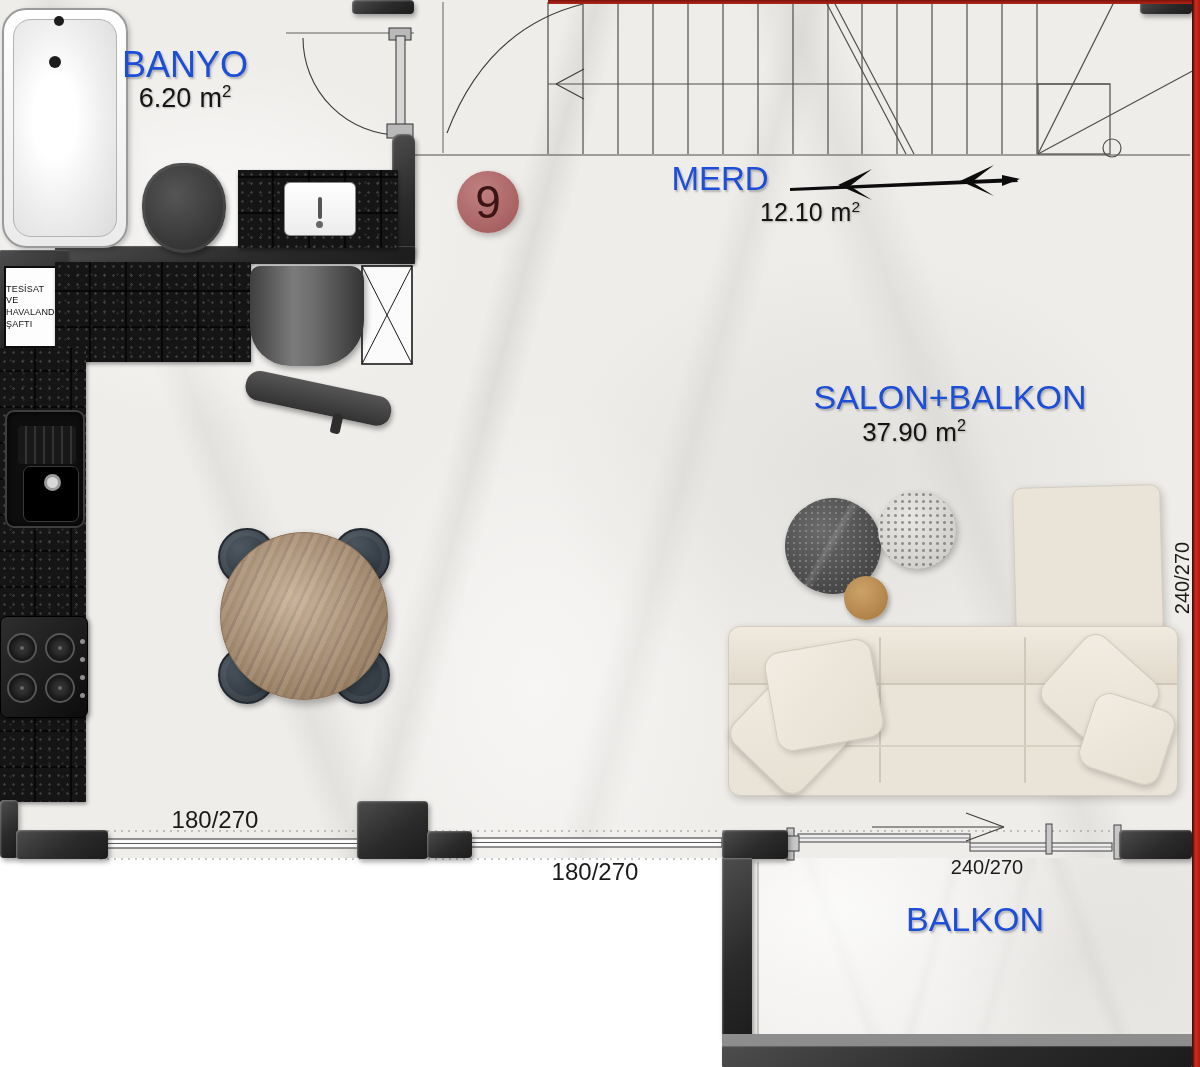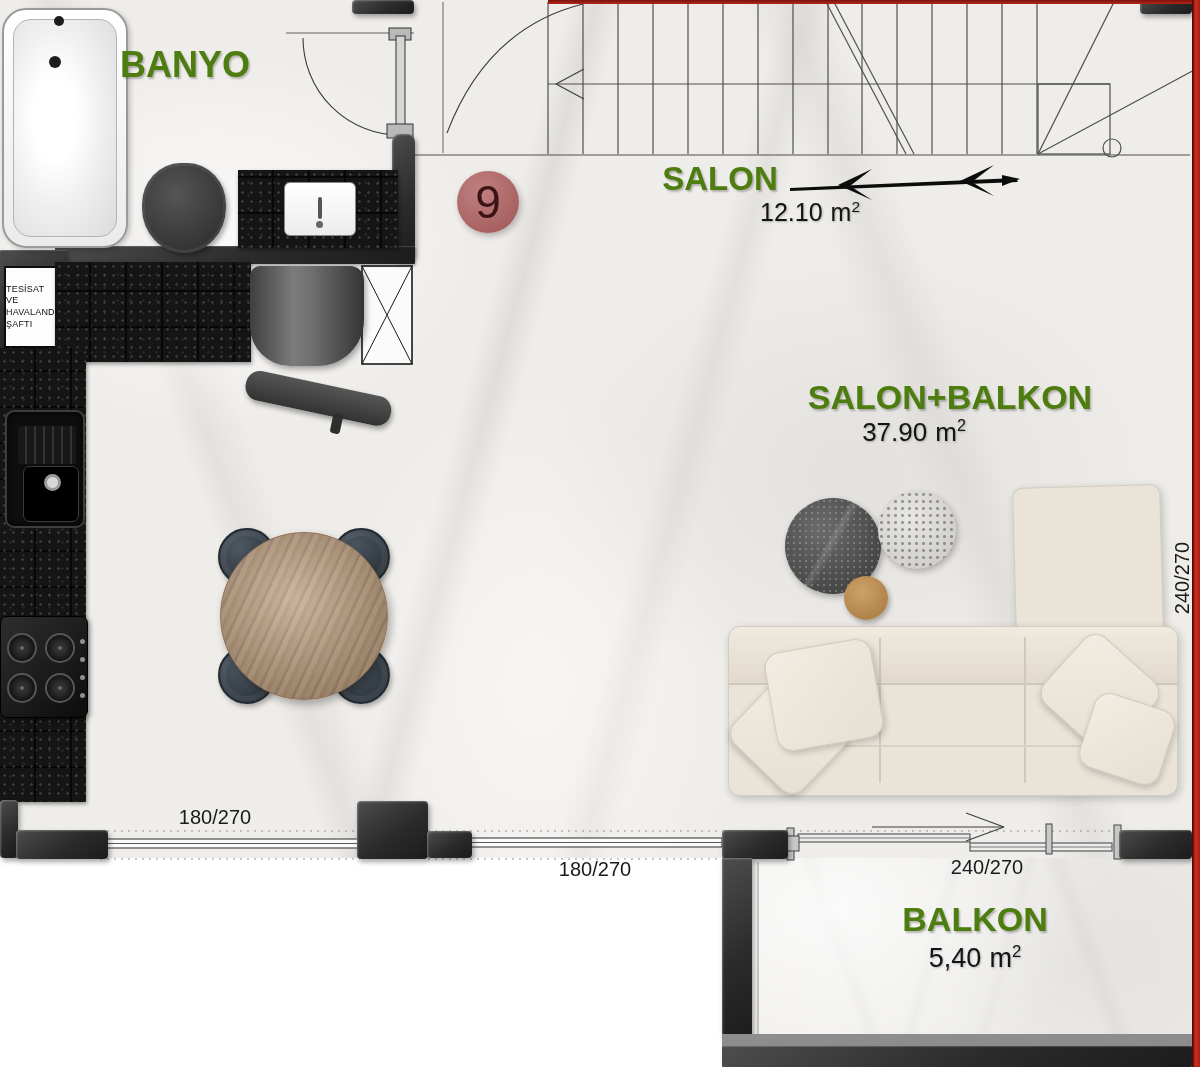--- a/index.html
+++ b/index.html
@@ -39,27 +39,27 @@
     background-size:9px 9px,13px 13px,auto,auto;
     background-position:0 0,4px 6px,0 0,0 0;
     box-shadow:1px 2px 4px rgba(0,0,0,.4);
   }
 
   
   .redwall{background:linear-gradient(90deg,#6b100c,#cf2d1e 40%,#a91d12);}
   .redline{background:linear-gradient(180deg,#7c120c,#b3261a);}
 
   
-  .roomlabel{color:#4d7c0f;text-align:center;font-weight:700;letter-spacing:0;
+  .roomlabel{color:#1d4ed8;text-align:center;font-weight:400;letter-spacing:0;
              text-shadow:1.5px 1.5px 2px rgba(40,40,40,.3);white-space:nowrap;}
   .arealabel{color:#141414;text-align:center;font-weight:400;
              text-shadow:1px 1px 2px rgba(40,40,40,.3);white-space:nowrap;}
   .arealabel .unit{margin-left:8px;}
   .arealabel sup{font-size:.62em;}
-  .dim{color:#1a1a1a;text-align:center;font-size:20px;font-weight:400;white-space:nowrap;}
+  .dim{color:#1a1a1a;text-align:center;font-size:24px;font-weight:400;white-space:nowrap;}
 
   
   .badge{border-radius:50%;
     background:radial-gradient(circle at 38% 32%,#c08080,#a96262 70%,#9d5656);
     color:#3c1416;display:flex;align-items:center;justify-content:center;
     font-size:46px;font-weight:500;box-shadow:2px 3px 6px rgba(0,0,0,.25);}
 
   
   .shaftbox{background:#fdfdfd;border:2px solid #0d0d0d;
     display:flex;flex-direction:column;align-items:flex-start;justify-content:center;
@@ -319,34 +319,34 @@
   <div class="pillow abs" style="left:1085px;top:700px;width:84px;height:78px;transform:rotate(18deg);"></div>
 
   <div class="abs redline" style="left:548px;top:0;width:652px;height:4px;"></div>
   <div class="abs redwall" style="left:1192px;top:0;width:8px;height:1067px;border-left:1px solid #4d0b08;"></div>
 
   <div class="abs badge" style="left:457px;top:171px;width:62px;height:62px;">
     <span>9</span>
   </div>
 
   <div class="abs roomlabel" style="left:100px;top:44px;width:170px;font-size:36px;">BANYO</div>
-
-  <div class="abs roomlabel" style="left:655px;top:160px;width:130px;font-size:33px;">SALON</div>
+  <div class="abs arealabel" style="left:100px;top:82px;width:170px;font-size:27px;">
+    <span>6.20</span><span class="unit">m</span><sup>2</sup>
+  </div>
+
+  <div class="abs roomlabel" style="left:655px;top:160px;width:130px;font-size:33px;">MERD</div>
   <div class="abs arealabel" style="left:745px;top:198px;width:130px;font-size:25px;">
     <span>12.10</span><span class="unit">m</span><sup>2</sup>
   </div>
 
   <div class="abs roomlabel" style="left:800px;top:378px;width:300px;font-size:34px;">SALON+BALKON</div>
   <div class="abs arealabel" style="left:764px;top:416px;width:300px;font-size:26px;">
     <span>37.90</span><span class="unit">m</span><sup>2</sup>
   </div>
 
   <div class="abs roomlabel" style="left:860px;top:900px;width:230px;font-size:34px;">BALKON</div>
-  <div class="abs arealabel" style="left:860px;top:942px;width:230px;font-size:27px;">
-    <span>5,40</span><span class="unit">m</span><sup>2</sup>
-  </div>
 
   <div class="abs dim" style="left:140px;top:806px;width:150px;">180/270</div>
   <div class="abs dim" style="left:520px;top:858px;width:150px;">180/270</div>
   <div class="abs dim" style="left:912px;top:856px;width:150px;font-size:20px;">240/270</div>
   <div class="abs dim vdim" style="left:1127px;top:565px;width:110px;height:26px;font-size:20px;transform:rotate(-90deg);">240/270</div>
 
 </div>
 
 </body></html>

